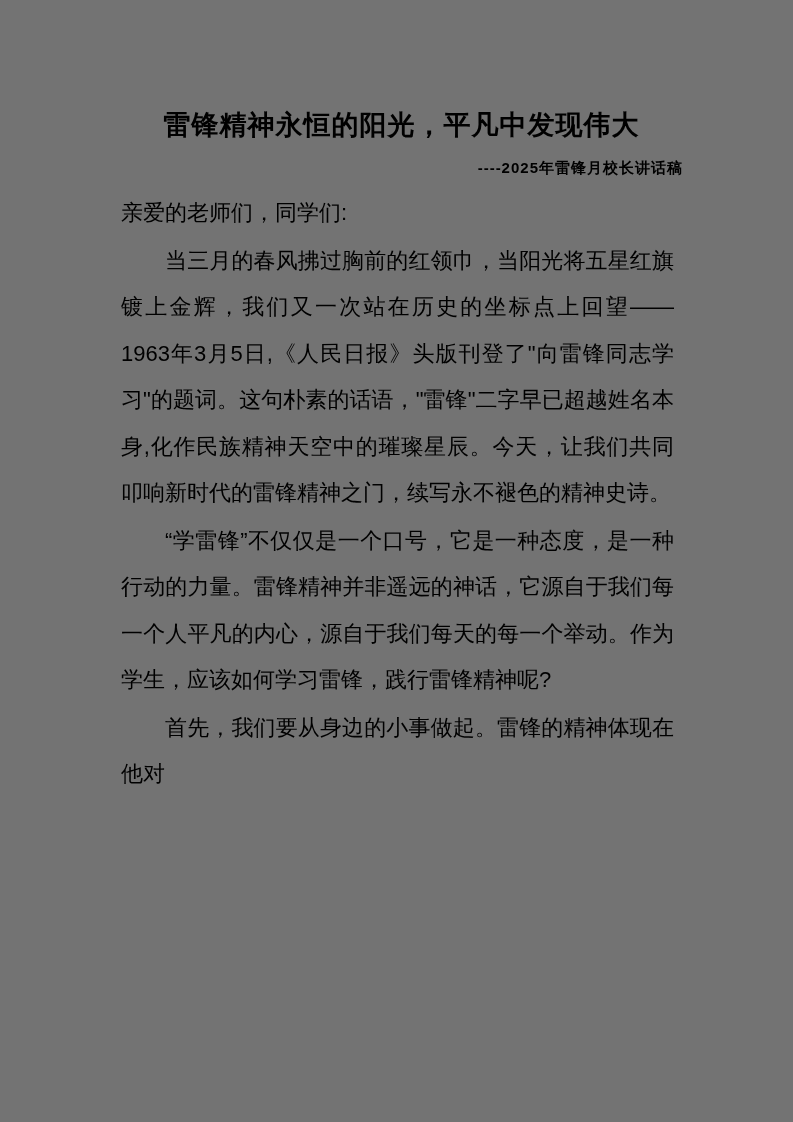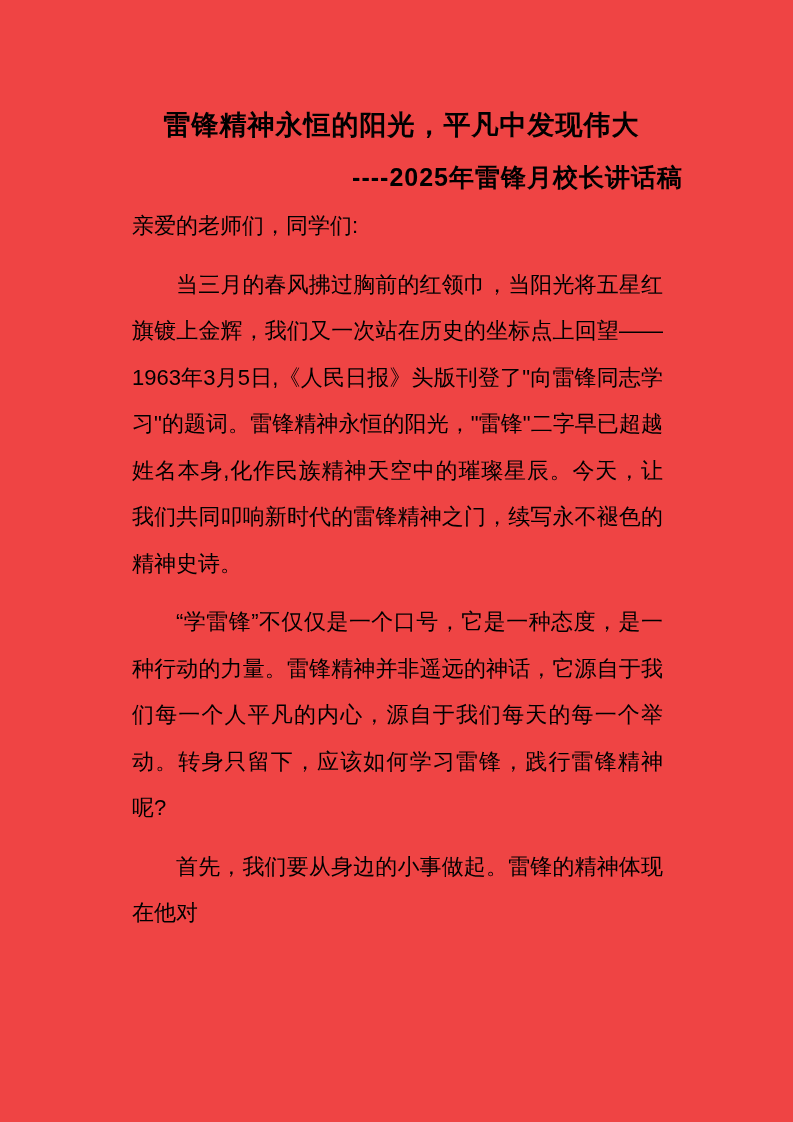--- a/index.html
+++ b/index.html
@@ -4,69 +4,69 @@
 <style>
   html, body {
     margin: 0;
     padding: 0;
     background: #ffffff;
   }
   .page {
     position: relative;
     width: 793px;
     height: 1122px;
-    background: #ef4444;
+    background: #737373;
     color: #000000;
     font-family: "Liberation Sans", "DejaVu Sans", sans-serif;
     overflow: hidden;
     box-sizing: border-box;
   }
   .doc-title {
     margin: 105px 110px 0 120px;
     font-size: 27px;
     line-height: 40px;
     font-weight: bold;
     text-align: center;
     letter-spacing: 1px;
   }
   .doc-subtitle {
-    margin: 18px 110px 0 120px;
-    font-size: 25px;
+    margin: 9px 110px 0 120px;
+    font-size: 15px;
     line-height: 28px;
     font-weight: bold;
     text-align: right;
     letter-spacing: 1px;
   }
   .doc-body {
     margin: 8px 118px 0 120px;
     font-size: 22px;
     line-height: 46.5px;
     text-align: justify;
     text-justify: inter-ideograph;
   }
   .doc-body p {
-    margin: 12px;
+    margin: 1px;
     padding: 0;
   }
   .doc-body p.indent {
     text-indent: 2em;
   }
 </style>
 </head>
 <body>
 
 <div class="page">
   <h1 class="doc-title">雷锋精神永恒的阳光，平凡中发现伟大</h1>
 
   <div class="doc-subtitle">----2025年雷锋月校长讲话稿</div>
 
   <div class="doc-body">
     <p>亲爱的老师们，同学们:</p>
 
 
-    <p class="indent">当三月的春风拂过胸前的红领巾，当阳光将五星红旗镀上金辉，我们又一次站在历史的坐标点上回望——1963年3月5日,《人民日报》头版刊登了"向雷锋同志学习"的题词。雷锋精神永恒的阳光，"雷锋"二字早已超越姓名本身,化作民族精神天空中的璀璨星辰。今天，让我们共同叩响新时代的雷锋精神之门，续写永不褪色的精神史诗。</p>
+    <p class="indent">当三月的春风拂过胸前的红领巾，当阳光将五星红旗镀上金辉，我们又一次站在历史的坐标点上回望——1963年3月5日,《人民日报》头版刊登了"向雷锋同志学习"的题词。这句朴素的话语，"雷锋"二字早已超越姓名本身,化作民族精神天空中的璀璨星辰。今天，让我们共同叩响新时代的雷锋精神之门，续写永不褪色的精神史诗。</p>
 
 
-    <p class="indent">“学雷锋”不仅仅是一个口号，它是一种态度，是一种行动的力量。雷锋精神并非遥远的神话，它源自于我们每一个人平凡的内心，源自于我们每天的每一个举动。转身只留下，应该如何学习雷锋，践行雷锋精神呢?</p>
+    <p class="indent">“学雷锋”不仅仅是一个口号，它是一种态度，是一种行动的力量。雷锋精神并非遥远的神话，它源自于我们每一个人平凡的内心，源自于我们每天的每一个举动。作为学生，应该如何学习雷锋，践行雷锋精神呢?</p>
 
     <p class="indent">首先，我们要从身边的小事做起。雷锋的精神体现在他对</p>
   </div>
 </div>
 
 </body></html>

